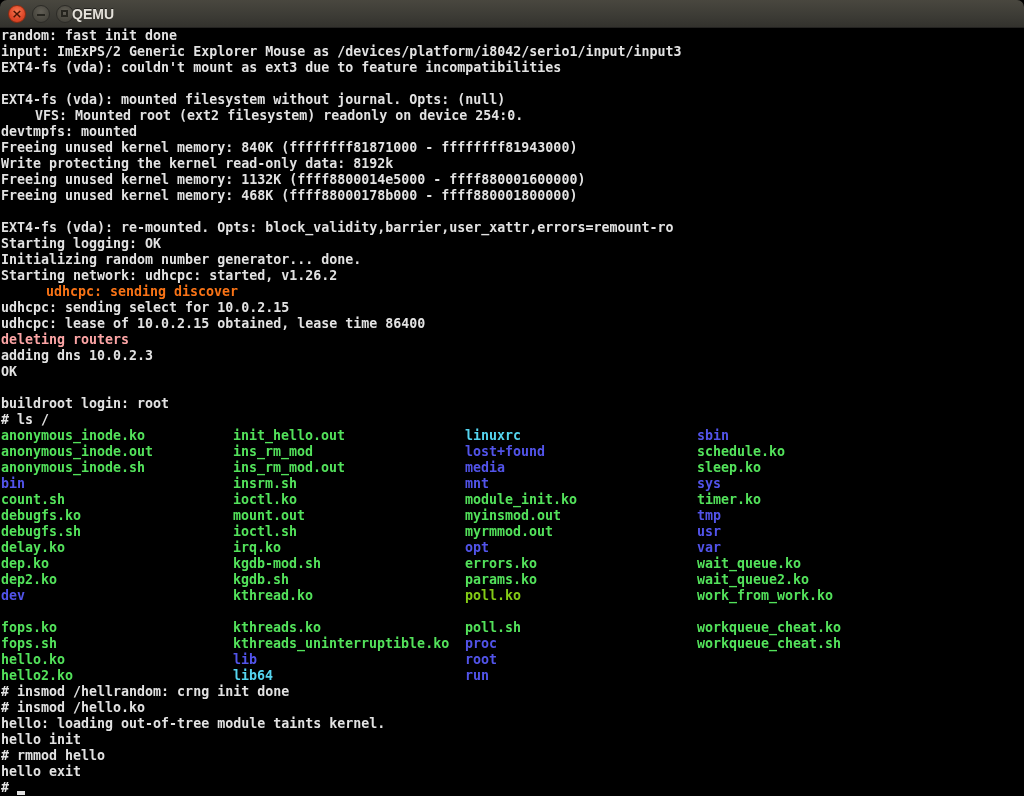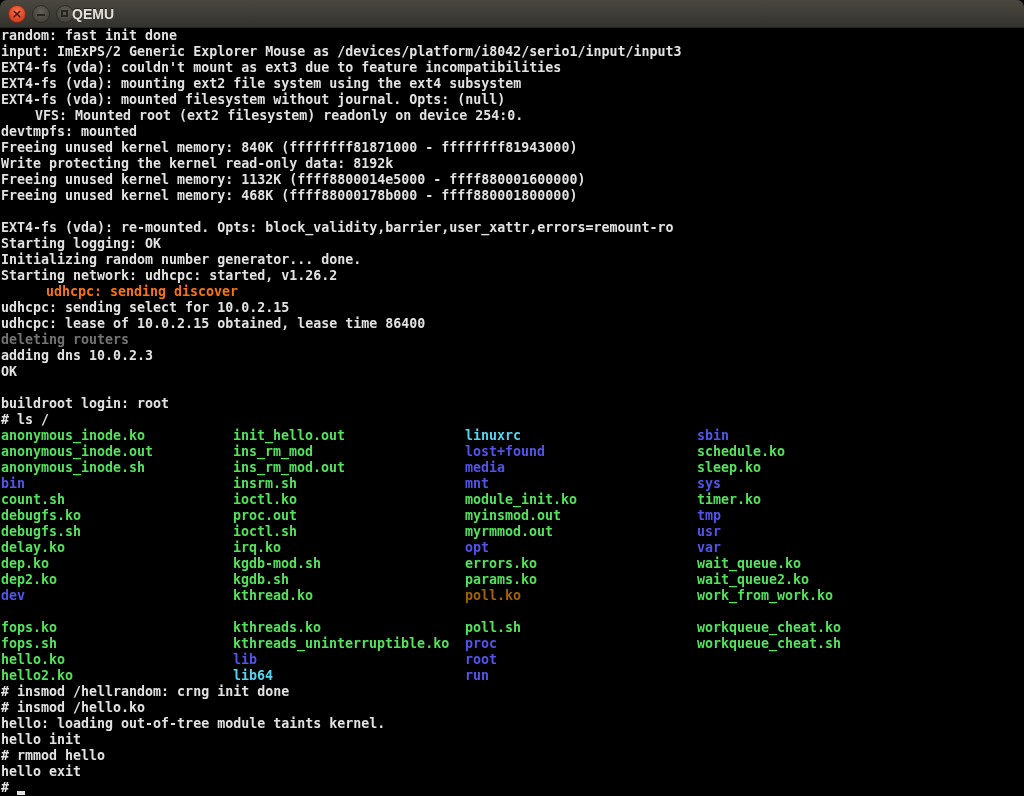--- a/index.html
+++ b/index.html
@@ -54,23 +54,20 @@
   <div class="screen" id="term" style="background: rgb(0, 0, 0);">
       <div class="trow" style="top: 0px;">
         <span class="tseg" style="left: 0px; color: rgb(226, 226, 226);">random: fast init done</span>
       </div>
       <div class="trow" style="top: 16px;">
         <span class="tseg" style="left: 0px; color: rgb(226, 226, 226);">input: ImExPS/2 Generic Explorer Mouse as /devices/platform/i8042/serio1/input/input3</span>
       </div>
       <div class="trow" style="top: 32px;">
         <span class="tseg" style="left: 0px; color: rgb(226, 226, 226);">EXT4-fs (vda): couldn't mount as ext3 due to feature incompatibilities</span>
       </div>
-      <div class="trow" style="top: 48px;">
-        <span class="tseg" style="left: 0px; color: rgb(226, 226, 226);">EXT4-fs (vda): mounting ext2 file system using the ext4 subsystem</span>
-      </div>
       <div class="trow" style="top: 64px;">
         <span class="tseg" style="left: 0px; color: rgb(226, 226, 226);">EXT4-fs (vda): mounted filesystem without journal. Opts: (null)</span>
       </div>
       <div class="trow" style="top: 80px;">
         <span class="tseg" style="left: 0px; color: rgb(226, 226, 226); padding-left: 34px;">VFS: Mounted root (ext2 filesystem) readonly on device 254:0.</span>
       </div>
       <div class="trow" style="top: 96px;">
         <span class="tseg" style="left: 0px; color: rgb(226, 226, 226);">devtmpfs: mounted</span>
       </div>
       <div class="trow" style="top: 112px;">
@@ -100,21 +97,21 @@
       <div class="trow" style="top: 256px;">
         <span class="tseg" style="left: 0px; color: #f97316; padding-left: 45px;">udhcpc: sending discover</span>
       </div>
       <div class="trow" style="top: 272px;">
         <span class="tseg" style="left: 0px; color: rgb(226, 226, 226);">udhcpc: sending select for 10.0.2.15</span>
       </div>
       <div class="trow" style="top: 288px;">
         <span class="tseg" style="left: 0px; color: rgb(226, 226, 226);">udhcpc: lease of 10.0.2.15 obtained, lease time 86400</span>
       </div>
       <div class="trow" style="top: 304px;">
-        <span class="tseg" style="left: 0px; color: #737373;">deleting routers</span>
+        <span class="tseg" style="left: 0px; color: #fca5a5;">deleting routers</span>
       </div>
       <div class="trow" style="top: 320px;">
         <span class="tseg" style="left: 0px; color: rgb(226, 226, 226);">adding dns 10.0.2.3</span>
       </div>
       <div class="trow" style="top: 336px;">
         <span class="tseg" style="left: 0px; color: rgb(226, 226, 226);">OK</span>
       </div>
       <div class="trow" style="top: 352px;"></div>
       <div class="trow" style="top: 368px;">
         <span class="tseg" style="left: 0px; color: rgb(226, 226, 226);">buildroot login: root</span>
@@ -147,21 +144,21 @@
         <span class="tseg" style="left: 696px; color: rgb(82, 84, 234);">sys</span>
       </div>
       <div class="trow" style="top: 464px;">
         <span class="tseg" style="left: 0px; color: rgb(83, 226, 91);">count.sh</span>
         <span class="tseg" style="left: 232px; color: rgb(83, 226, 91);">ioctl.ko</span>
         <span class="tseg" style="left: 464px; color: rgb(83, 226, 91);">module_init.ko</span>
         <span class="tseg" style="left: 696px; color: rgb(83, 226, 91);">timer.ko</span>
       </div>
       <div class="trow" style="top: 480px;">
         <span class="tseg" style="left: 0px; color: rgb(83, 226, 91);">debugfs.ko</span>
-        <span class="tseg" style="left: 232px; color: rgb(83, 226, 91);">proc.out</span>
+        <span class="tseg" style="left: 232px; color: rgb(83, 226, 91);">mount.out</span>
         <span class="tseg" style="left: 464px; color: rgb(83, 226, 91);">myinsmod.out</span>
         <span class="tseg" style="left: 696px; color: rgb(82, 84, 234);">tmp</span>
       </div>
       <div class="trow" style="top: 496px;">
         <span class="tseg" style="left: 0px; color: rgb(83, 226, 91);">debugfs.sh</span>
         <span class="tseg" style="left: 232px; color: rgb(83, 226, 91);">ioctl.sh</span>
         <span class="tseg" style="left: 464px; color: rgb(83, 226, 91);">myrmmod.out</span>
         <span class="tseg" style="left: 696px; color: rgb(82, 84, 234);">usr</span>
       </div>
       <div class="trow" style="top: 512px;">
@@ -178,21 +175,21 @@
       </div>
       <div class="trow" style="top: 544px;">
         <span class="tseg" style="left: 0px; color: rgb(83, 226, 91);">dep2.ko</span>
         <span class="tseg" style="left: 232px; color: rgb(83, 226, 91);">kgdb.sh</span>
         <span class="tseg" style="left: 464px; color: rgb(83, 226, 91);">params.ko</span>
         <span class="tseg" style="left: 696px; color: rgb(83, 226, 91);">wait_queue2.ko</span>
       </div>
       <div class="trow" style="top: 560px;">
         <span class="tseg" style="left: 0px; color: rgb(82, 84, 234);">dev</span>
         <span class="tseg" style="left: 232px; color: rgb(83, 226, 91);">kthread.ko</span>
-        <span class="tseg" style="left: 464px; color: #a16207;">poll.ko</span>
+        <span class="tseg" style="left: 464px; color: #84cc16;">poll.ko</span>
         <span class="tseg" style="left: 696px; color: rgb(83, 226, 91);">work_from_work.ko</span>
       </div>
       <div class="trow" style="top: 592px;">
         <span class="tseg" style="left: 0px; color: rgb(83, 226, 91);">fops.ko</span>
         <span class="tseg" style="left: 232px; color: rgb(83, 226, 91);">kthreads.ko</span>
         <span class="tseg" style="left: 464px; color: rgb(83, 226, 91);">poll.sh</span>
         <span class="tseg" style="left: 696px; color: rgb(83, 226, 91);">workqueue_cheat.ko</span>
       </div>
       <div class="trow" style="top: 608px;">
         <span class="tseg" style="left: 0px; color: rgb(83, 226, 91);">fops.sh</span>

